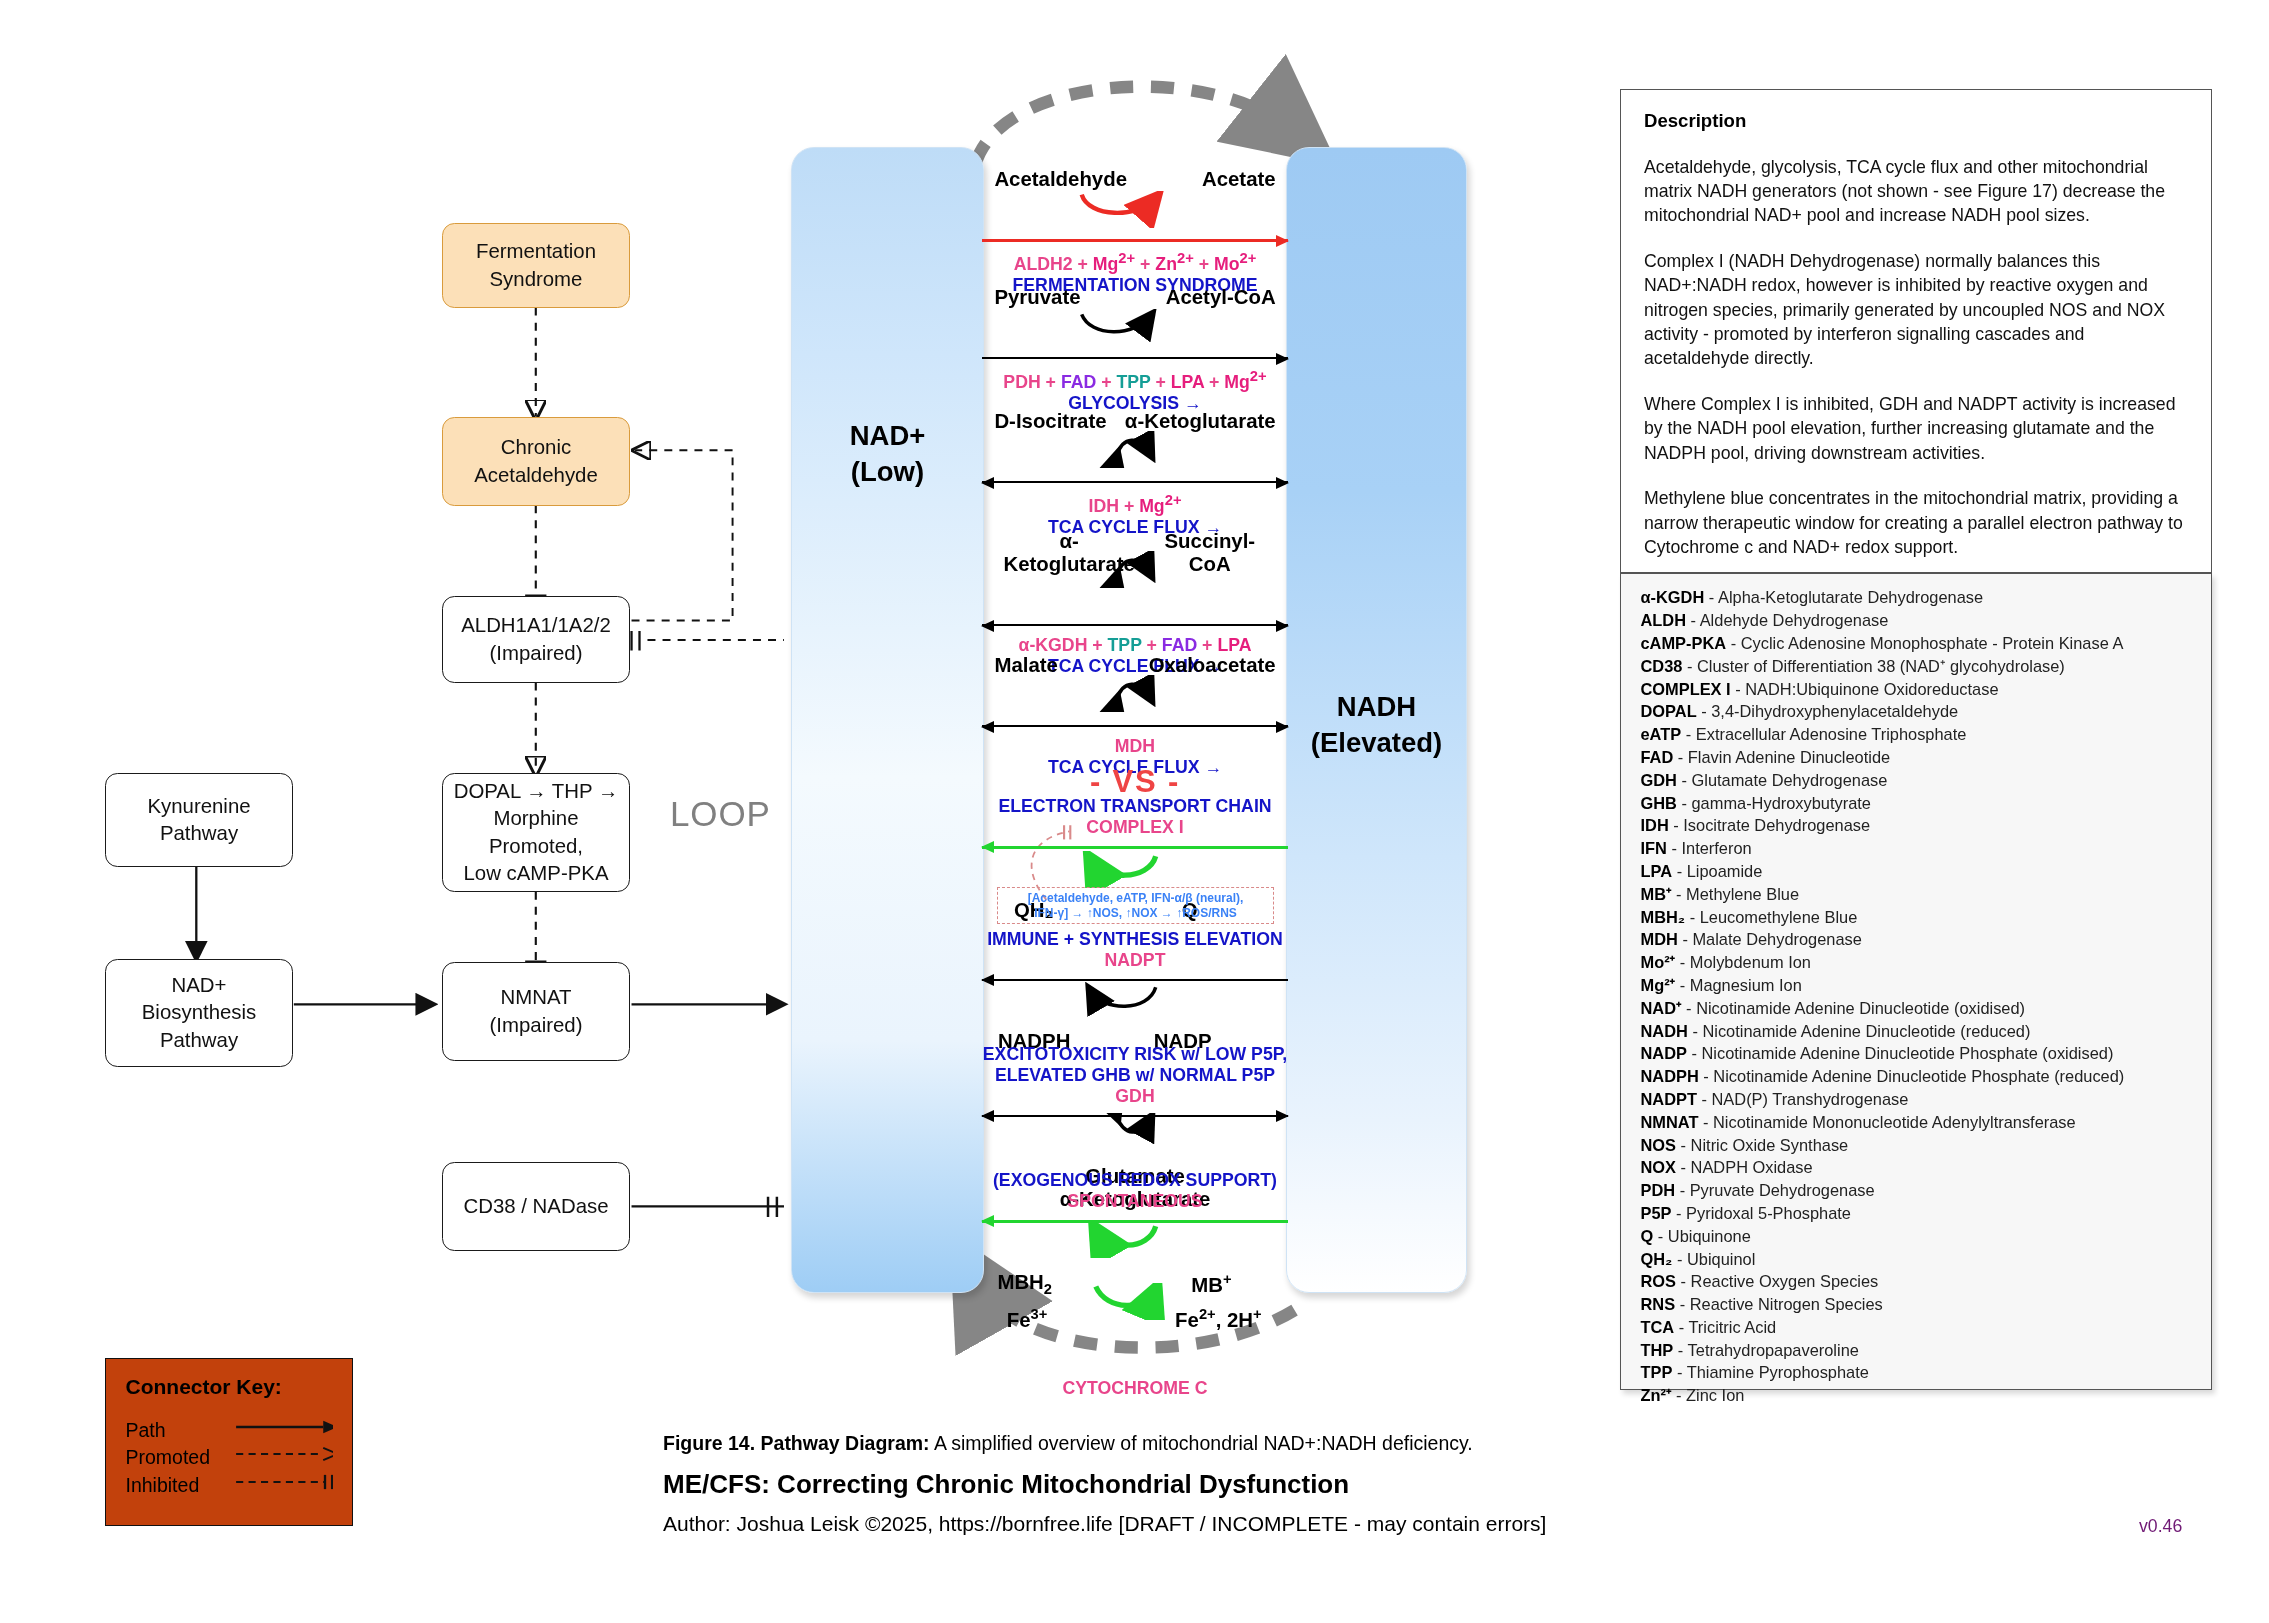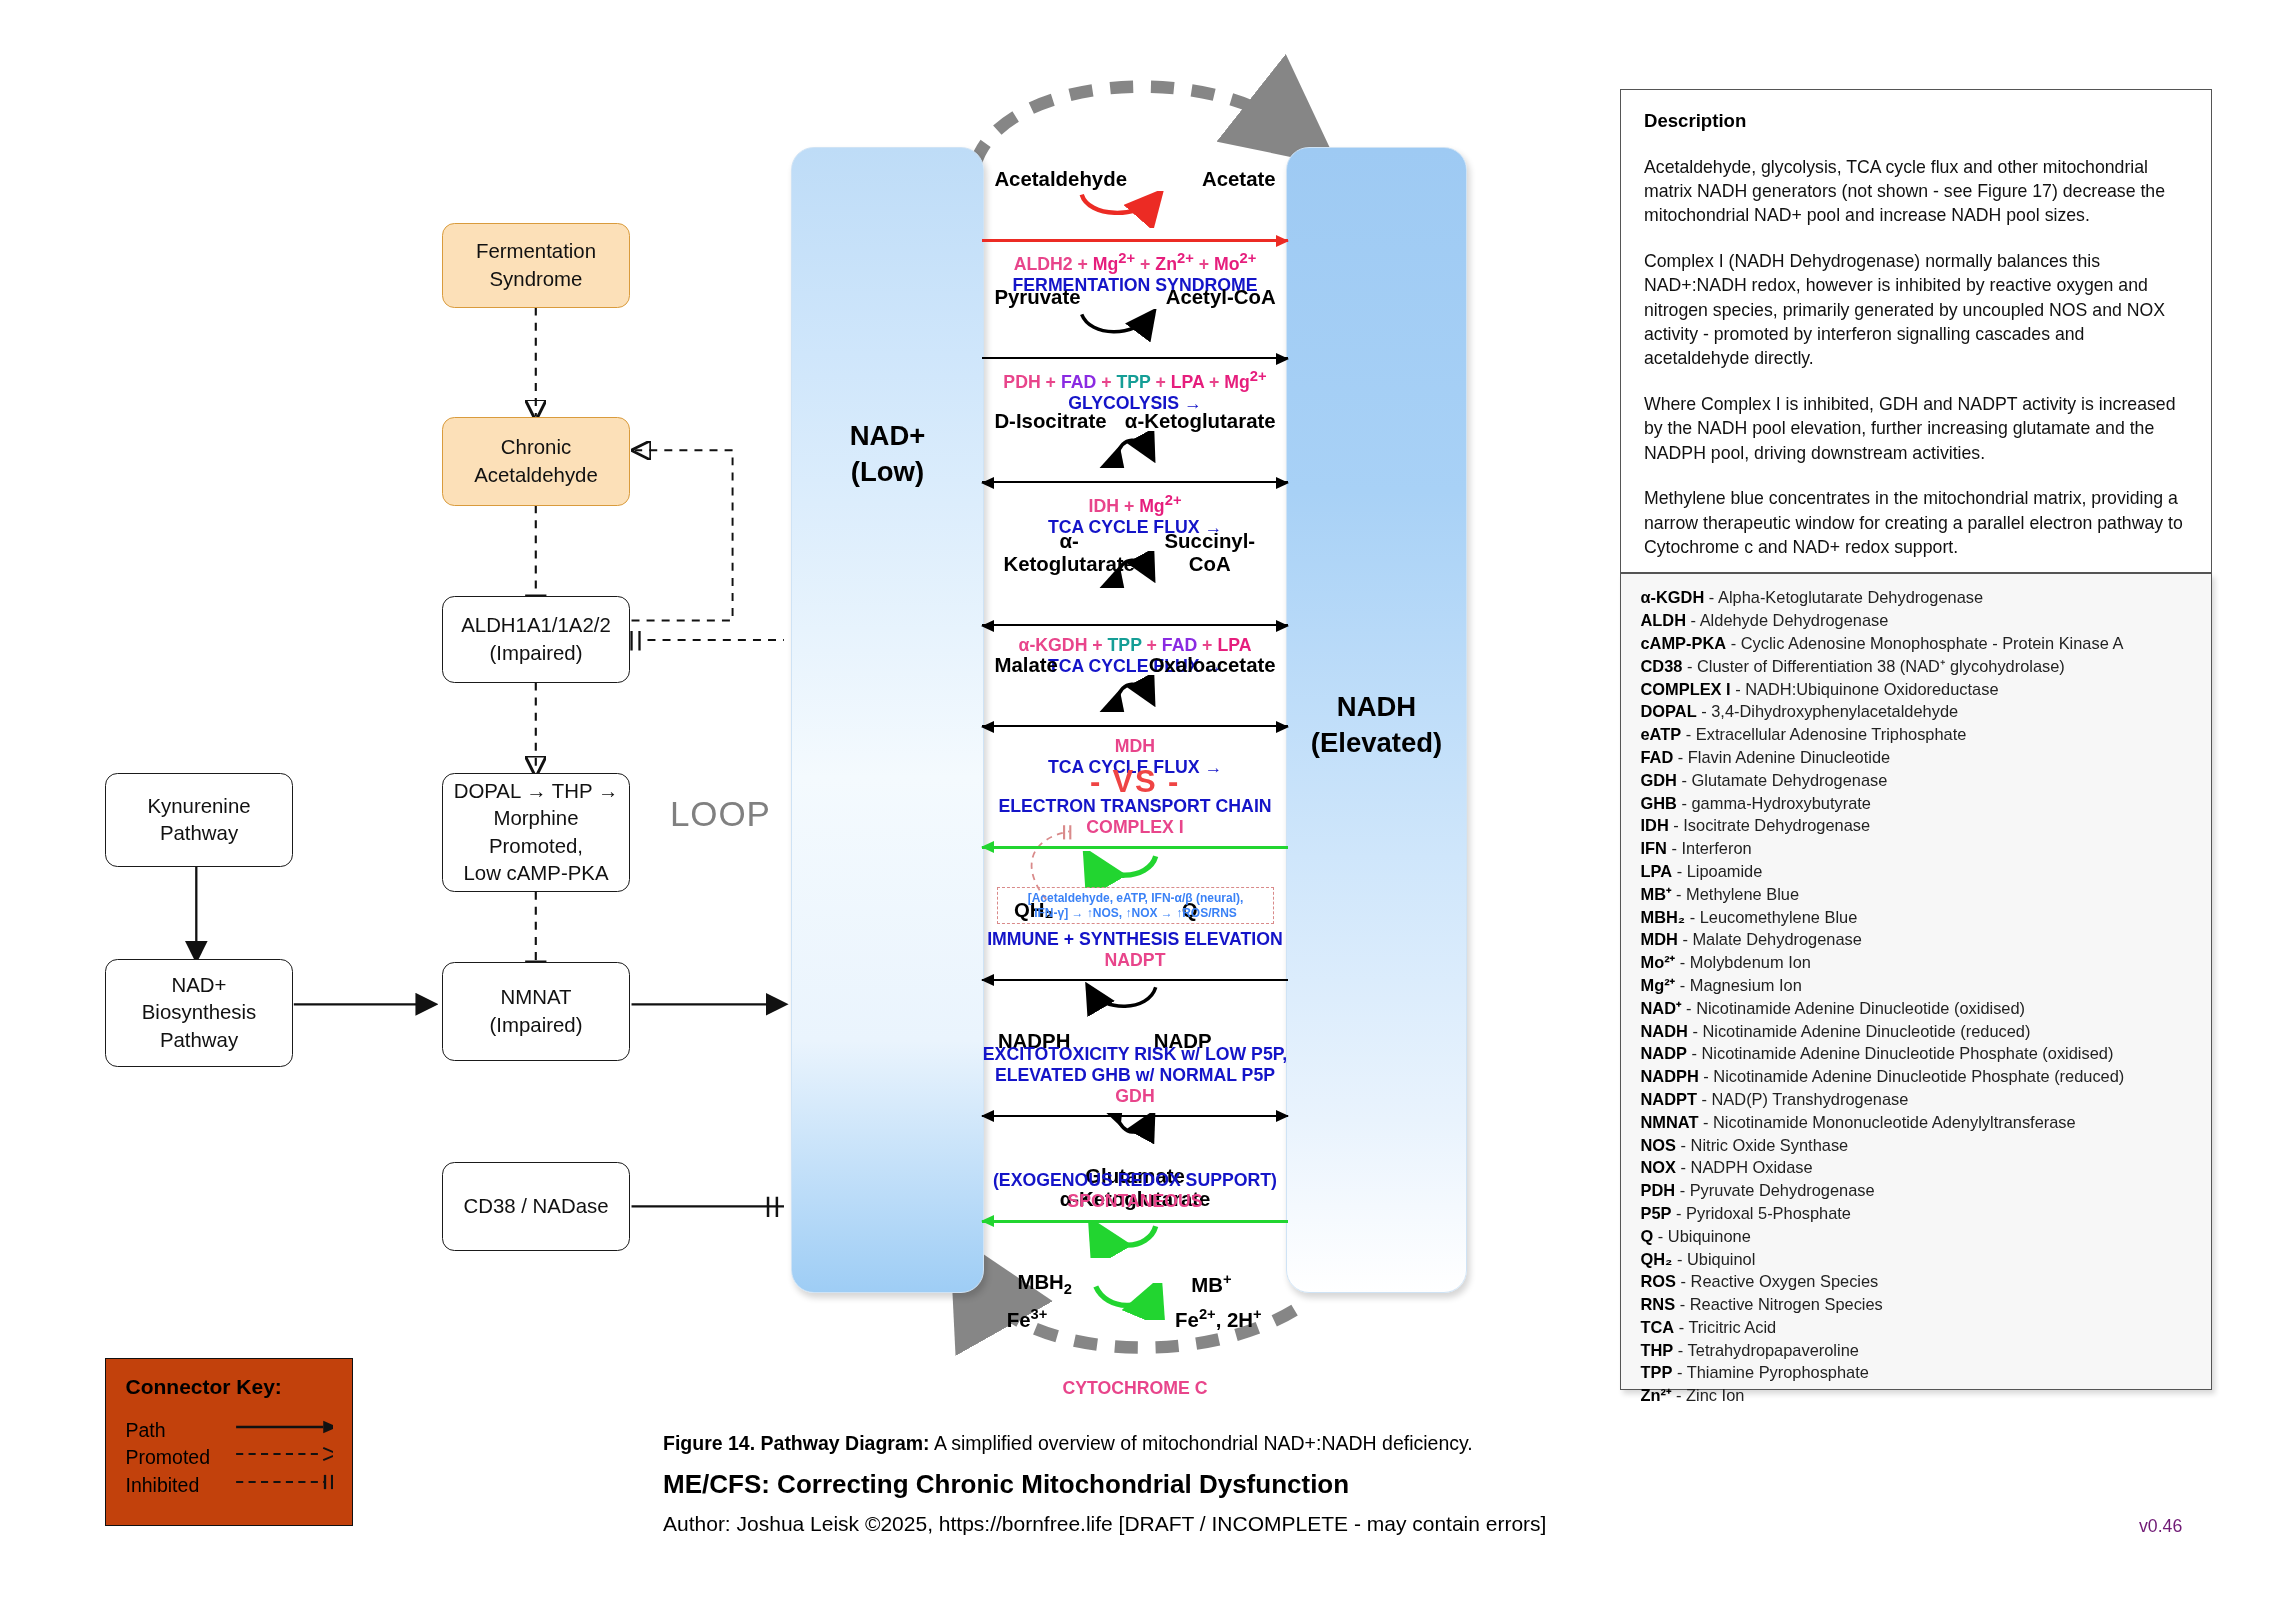--- a/index.html
+++ b/index.html
@@ -369,21 +369,21 @@
   <div class="sub blue">(EXOGENOUS REDOX SUPPORT)</div>
   <div class="sub pink">SPONTANEOUS</div>
   <div class="rline" style="margin-top:2.7px;">
     <div class="bar green"></div>
       <div class="ah left green"></div>
   </div>
   <svg class="arc" style="top:51px;" viewBox="0 0 345 42" width="306" height="37">
     <path d="M196,6 C188,34 142,34 128,10" fill="none" stroke="#22d530" stroke-width="6" marker-end="url(#gh)"></path>
   </svg>
   <div class="top" style="margin-top:44px;">
-    <span style="margin-left:23px;">MBH<sub style="font-size:.72em">2</sub></span>
+    <span style="margin-left:3px;">MBH<sub style="font-size:.72em">2</sub></span>
     <span style="margin-right:44px;">MB<sup style="font-size:.72em">+</sup></span>
   </div>
   <div class="top" style="margin-top:8.9px;">
     <span style="margin-left:12.4px;">Fe<sup style="font-size:.72em">3+</sup></span>
     <span style="margin-right:14px;">Fe<sup style="font-size:.72em">2+</sup>, 2H<sup style="font-size:.72em">+</sup></span>
   </div>
   <svg class="arc" style="top:113px;" viewBox="0 0 345 42" width="306" height="37">
     <path d="M128,4 C140,32 186,32 196,8" fill="none" stroke="#22d530" stroke-width="6" marker-end="url(#gh)"></path>
   </svg>
   <div class="sub pink" style="margin-top:46px;">CYTOCHROME C</div>

